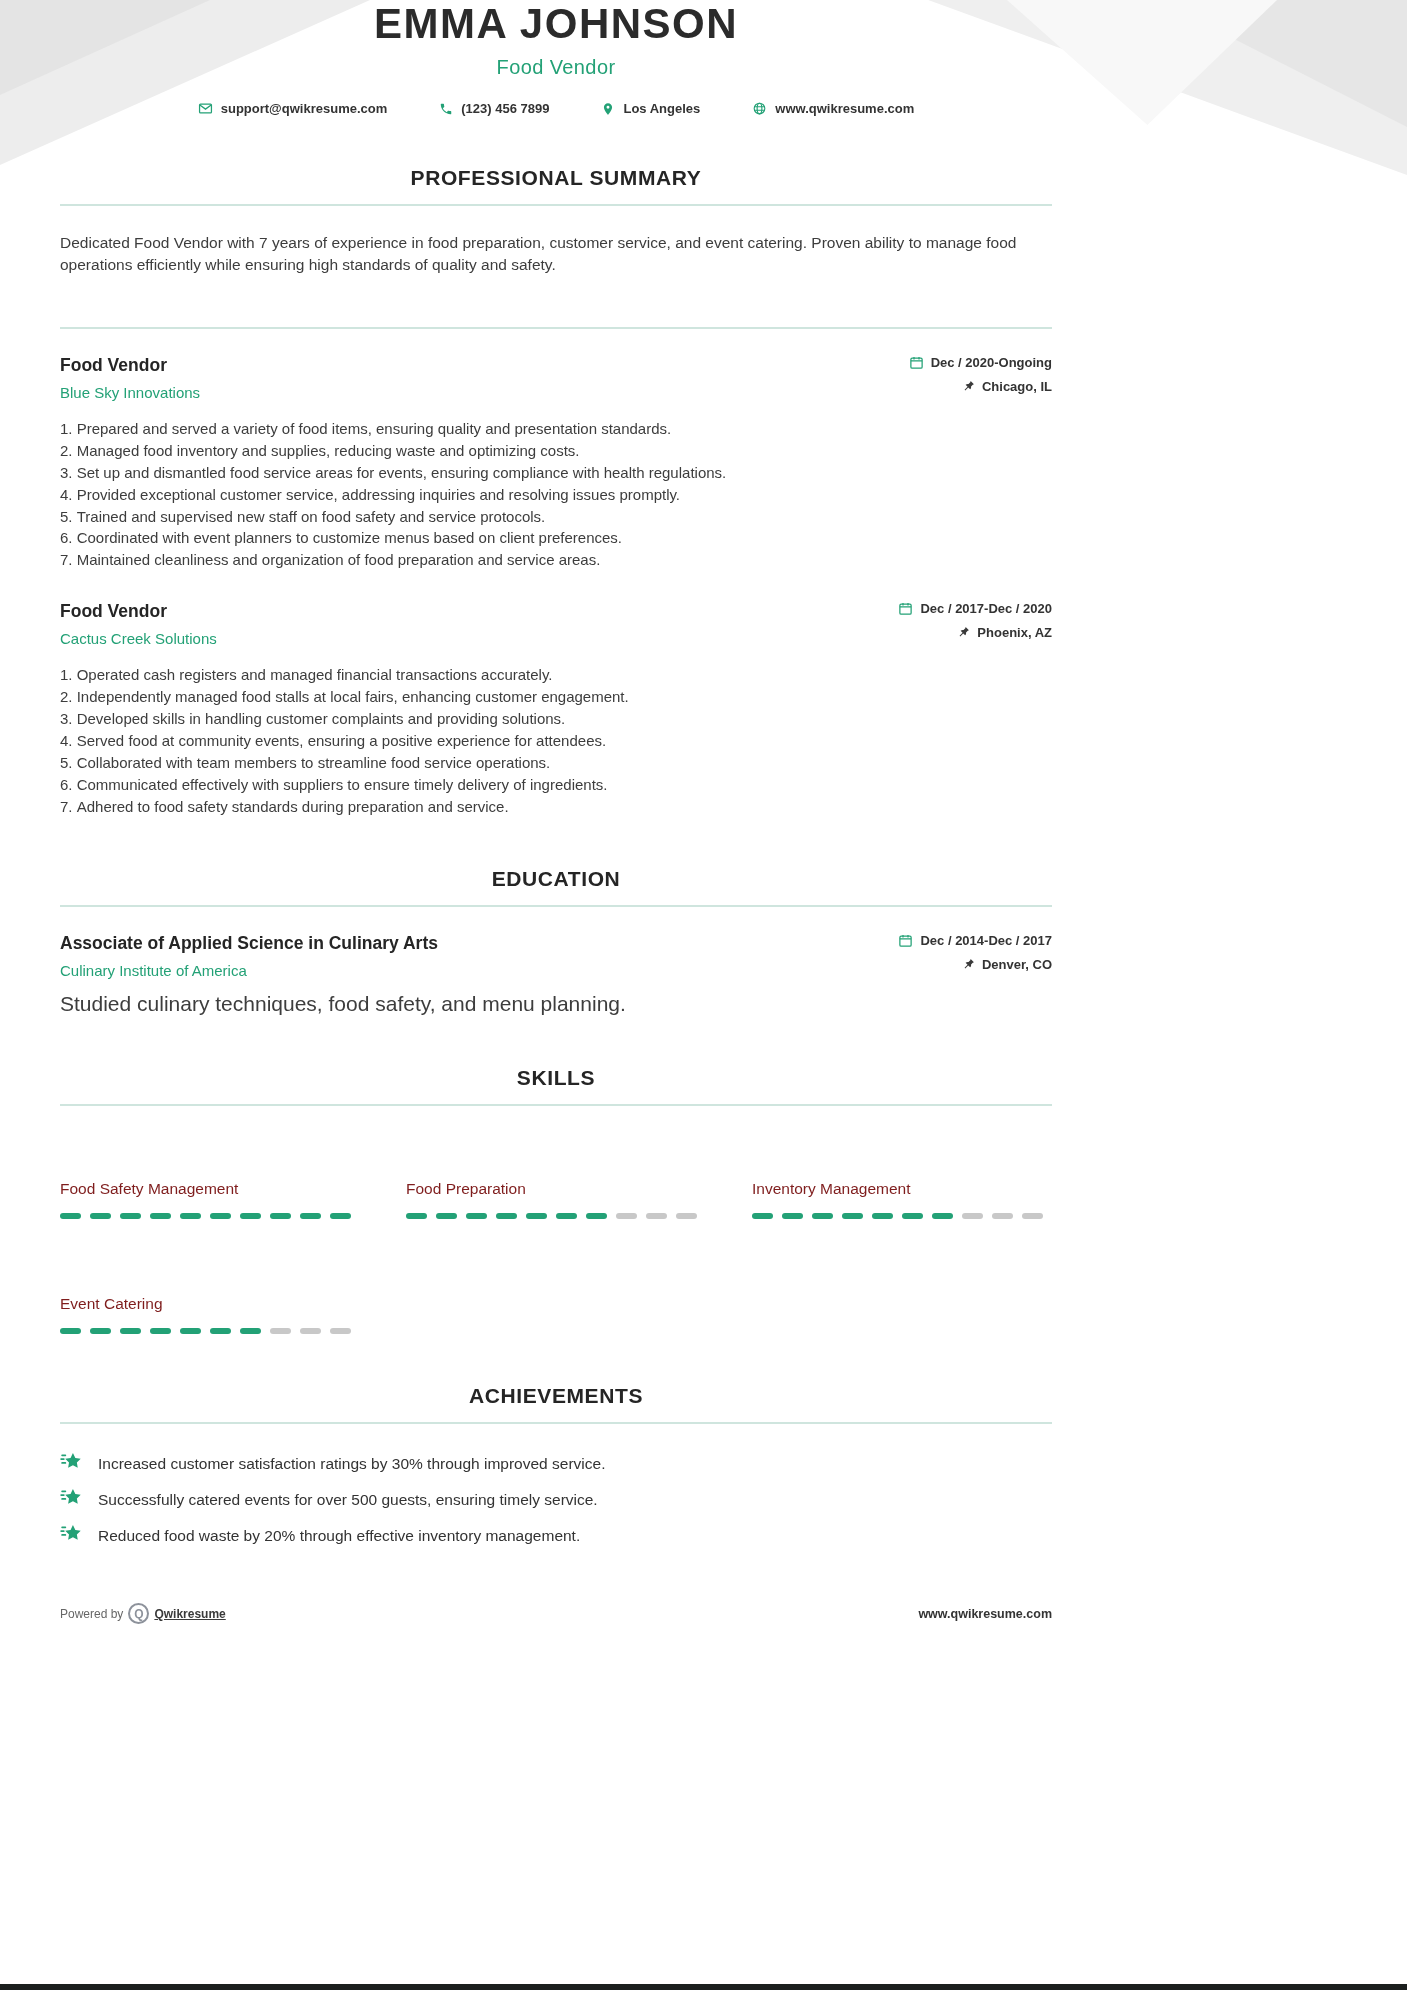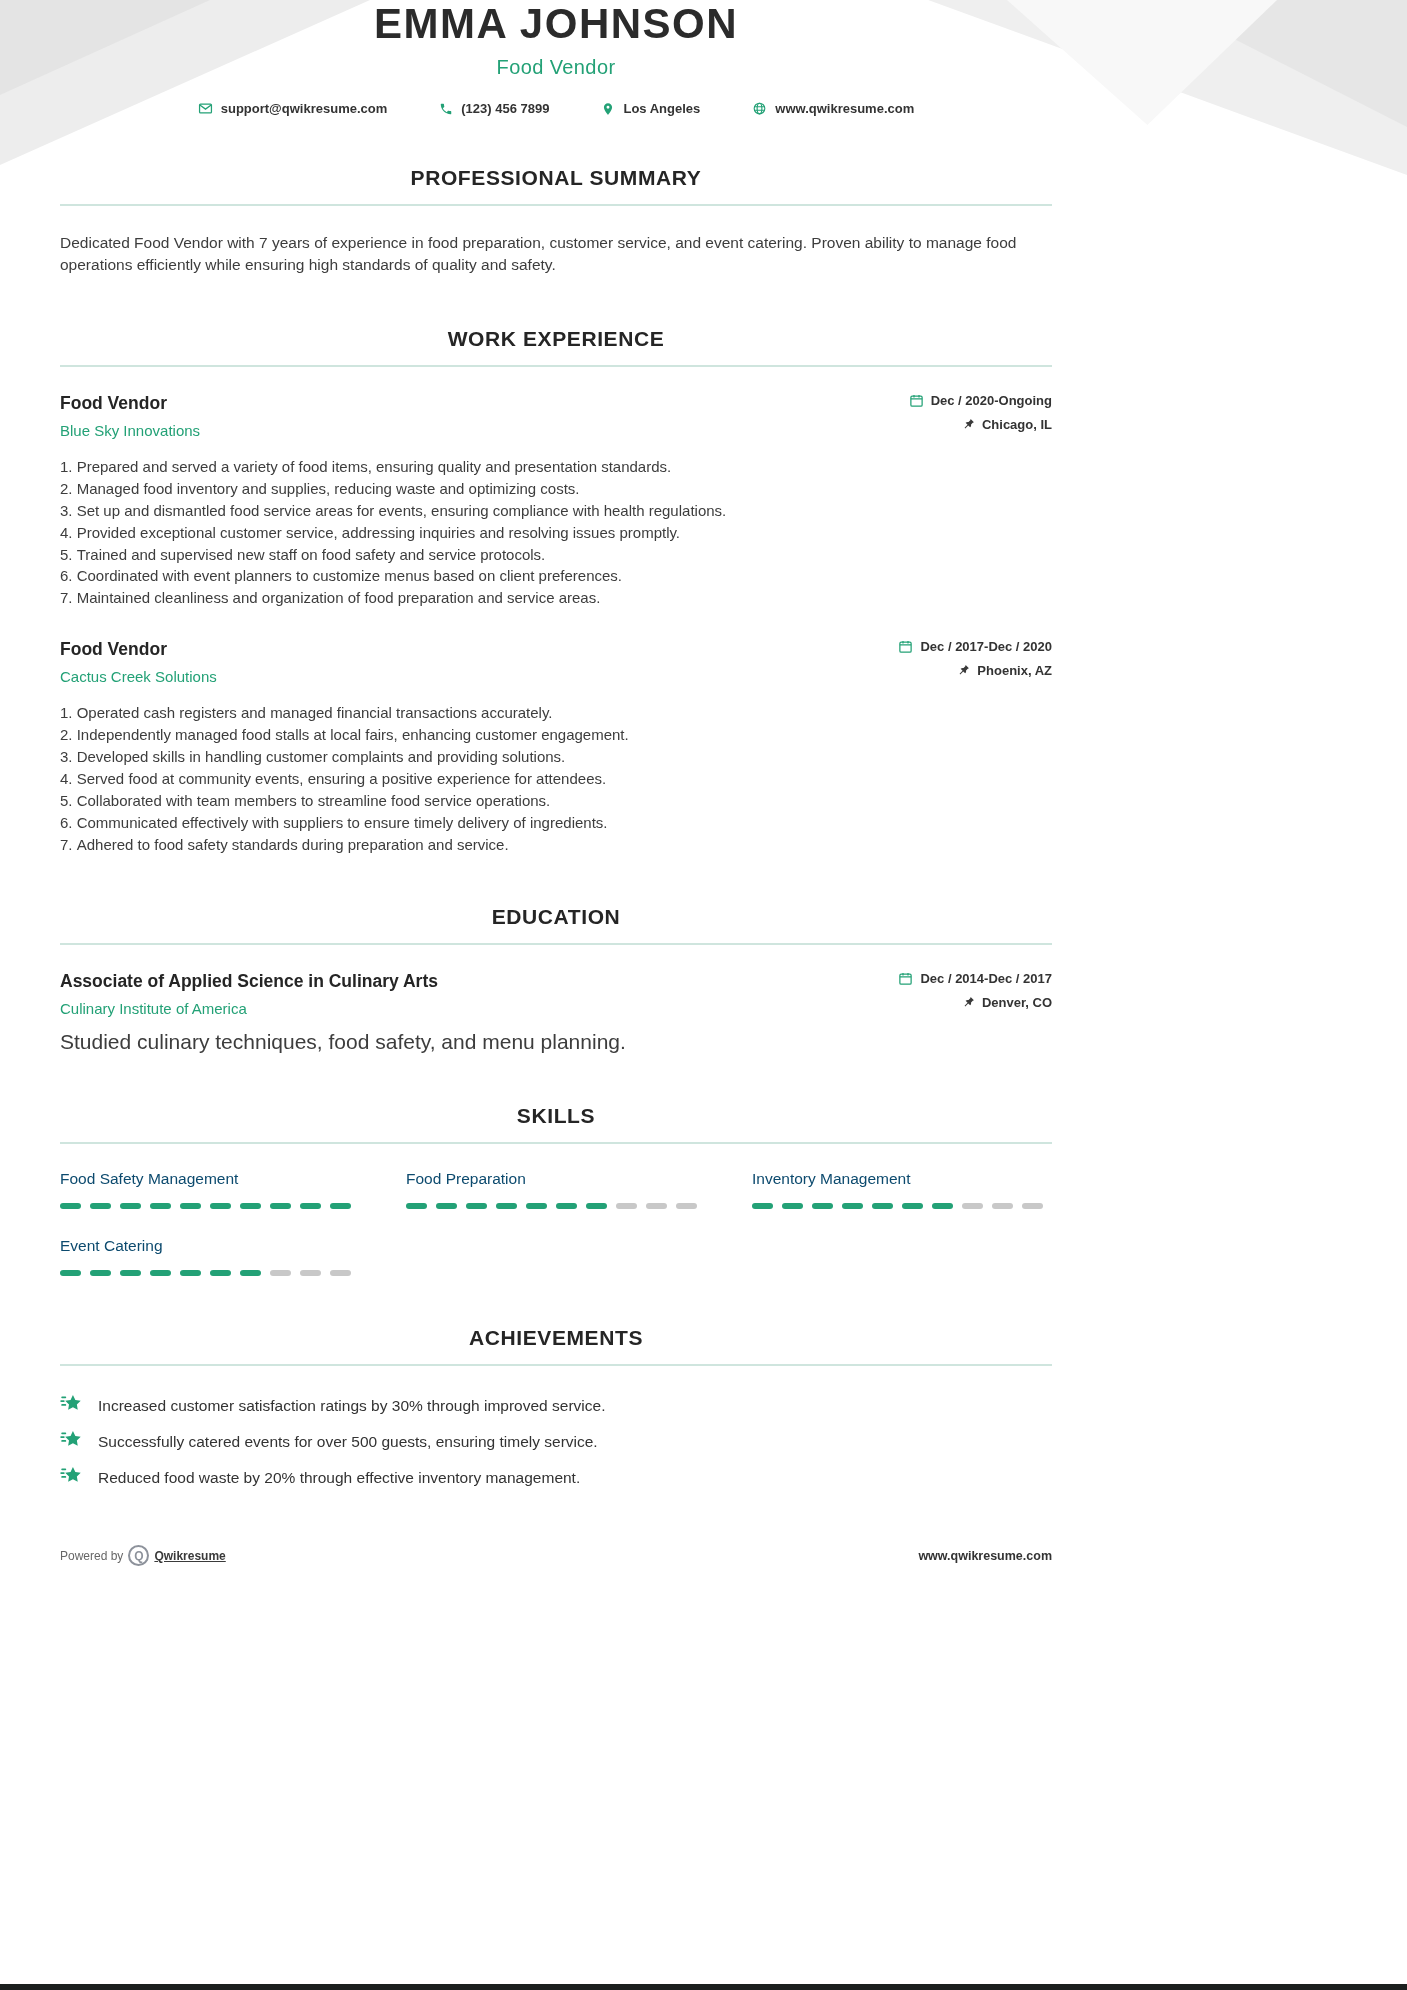--- a/index.html
+++ b/index.html
@@ -49,21 +49,21 @@
   .role{font-size:17.5px;font-weight:700;color:#252525;}
   .company{margin-top:8px;font-size:15px;color:var(--accent);}
   .job-meta{text-align:right;font-size:13px;font-weight:600;color:#333;}
   .meta-row{display:flex;justify-content:flex-end;align-items:center;gap:7px;margin-bottom:9px;}
   .meta-row .icon svg{display:block;}
   .bullets{margin-top:15px;list-style:decimal inside;font-size:15px;line-height:1.46;}
   .edu-desc{margin-top:11px;font-size:21px;}
 
   
   .skills-grid{display:grid;grid-template-columns:repeat(3,1fr);column-gap:46px;row-gap:28px;}
-  .skill-name{font-size:15.5px;color:#0c4a6e;}
+  .skill-name{font-size:15.5px;color:#7f1d1d;margin-top:48px;}
   .skill-bar{margin-top:15px;display:flex;gap:9px;}
   .dash{width:21px;height:6px;border-radius:3px;background:var(--dash-off);}
   .dash.on{background:var(--accent);}
 
   
   .ach-item{display:flex;align-items:flex-end;gap:15px;font-size:15.5px;color:#333;}
   .ach-item + .ach-item{margin-top:13px;}
   .ach-icon{flex:0 0 auto;}
 
   
@@ -135,21 +135,20 @@
     </div>
   </header>
 
   <section class="section">
     <h2 class="sec-title">PROFESSIONAL SUMMARY</h2>
     <div class="divider"></div>
     <p class="summary-text">Dedicated Food Vendor with 7 years of experience in food preparation, customer service, and event catering. Proven ability to manage food operations efficiently while ensuring high standards of quality and safety.</p>
   </section>
 
   <section class="section">
-    <h2 class="sec-title">WORK EXPERIENCE</h2>
     <div class="divider"></div>
 
     <article class="job">
       <div class="job-head">
         <div>
           <h3 class="role">Food Vendor</h3>
           <div class="company">Blue Sky Innovations</div>
         </div>
         <div class="job-meta">
           <div class="meta-row">

